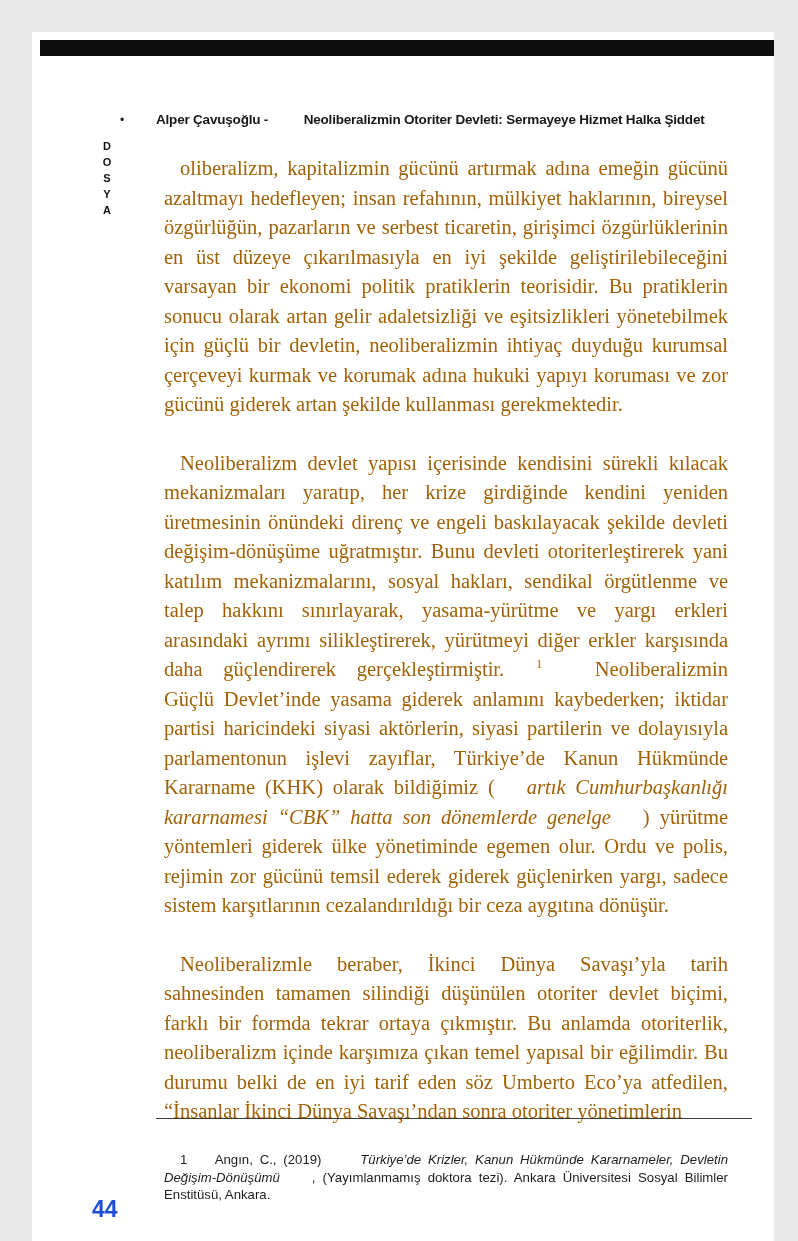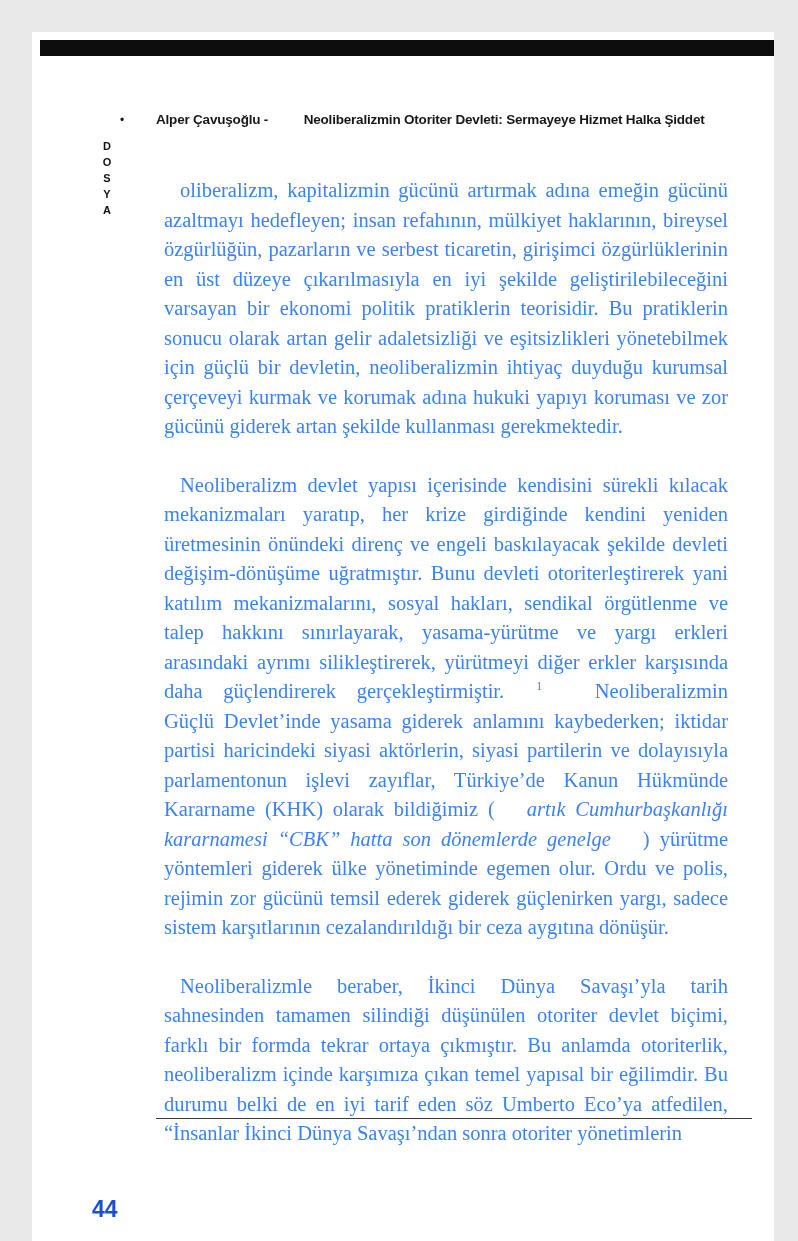--- a/index.html
+++ b/index.html
@@ -46,27 +46,27 @@
     text-orientation: upright;
     font-family: "Liberation Sans", sans-serif;
     font-weight: 800;
     font-size: 11px;
     letter-spacing: 4px;
     color: #111;
   }
 
   .article {
     position: absolute;
-    top: 112px;
+    top: 90px;
     left: 100px;
     width: 612px;
     font-size: 20.5px;
     line-height: 29.5px;
     text-align: justify;
-    color: #3b82f6;
+    color: #a16207;
   }
   .article p { text-align: justify; }
   .article p + p { margin-top: 13px; }
   .article sup {
     font-size: 0.58em;
     vertical-align: super;
     line-height: 0;
   }
 
   .footnote-block {
@@ -113,19 +113,20 @@
   <div class="dosya">DOSYA</div>
 
   <div class="article">
     <p><span>oliberalizm, kapitalizmin gücünü artırmak adına emeğin gücünü azaltmayı hedefleyen; insan refahının, mülkiyet haklarının, bireysel özgürlüğün, pazarların ve serbest ticaretin, girişimci özgürlüklerinin en üst düzeye çıkarılmasıyla en iyi şekilde geliştirilebileceğini varsayan bir ekonomi politik pratiklerin teorisidir. Bu pratiklerin sonucu olarak artan gelir adaletsizliği ve eşitsizlikleri yönetebilmek için güçlü bir devletin, neoliberalizmin ihtiyaç duyduğu kurumsal çerçeveyi kurmak ve korumak adına hukuki yapıyı koruması ve zor gücünü giderek artan şekilde kullanması gerekmektedir.</span></p>
     <p><span>Neoliberalizm devlet yapısı içerisinde kendisini sürekli kılacak mekanizmaları yaratıp, her krize girdiğinde kendini yeniden üretmesinin önündeki direnç ve engeli baskılayacak şekilde devleti değişim-dönüşüme uğratmıştır. Bunu devleti otoriterleştirerek yani katılım mekanizmalarını, sosyal hakları, sendikal örgütlenme ve talep hakkını sınırlayarak, yasama-yürütme ve yargı erkleri arasındaki ayrımı silikleştirerek, yürütmeyi diğer erkler karşısında daha güçlendirerek gerçekleştirmiştir.</span><sup>1</sup><span> Neoliberalizmin Güçlü Devlet’inde yasama giderek anlamını kaybederken; iktidar partisi haricindeki siyasi aktörlerin, siyasi partilerin ve dolayısıyla parlamentonun işlevi zayıflar, Türkiye’de Kanun Hükmünde Kararname (KHK) olarak bildiğimiz (</span><span style="font-style: italic;">artık Cumhurbaşkanlığı kararnamesi “CBK” hatta son dönemlerde genelge</span><span>) yürütme yöntemleri giderek ülke yönetiminde egemen olur. Ordu ve polis, rejimin zor gücünü temsil ederek giderek güçlenirken yargı, sadece sistem karşıtlarının cezalandırıldığı bir ceza aygıtına dönüşür.</span></p>
     <p><span>Neoliberalizmle beraber, İkinci Dünya Savaşı’yla tarih sahnesinden tamamen silindiği düşünülen otoriter devlet biçimi, farklı bir formda tekrar ortaya çıkmıştır. Bu anlamda otoriterlik, neoliberalizm içinde karşımıza çıkan temel yapısal bir eğilimdir. Bu durumu belki de en iyi tarif eden söz Umberto Eco’ya atfedilen, “İnsanlar İkinci Dünya Savaşı’ndan sonra otoriter yönetimlerin</span></p>
   </div>
 
   <div class="footnote-block">
     <div class="footnote-rule"></div>
+    <p class="footnote"><span>1&nbsp;&nbsp;&nbsp;&nbsp;Angın, C., (2019) </span><span style="font-style: italic;">Türkiye’de Krizler, Kanun Hükmünde Kararnameler, Devletin Değişim-Dönüşümü</span><span>, (Yayımlanmamış doktora tezi). Ankara Üniversitesi Sosyal Bilimler Enstitüsü, Ankara.</span></p>
   </div>
 
   <div class="page-number">44</div>
 
   <div class="bar bottom"></div>
 
 </div>
 
 </body></html>

